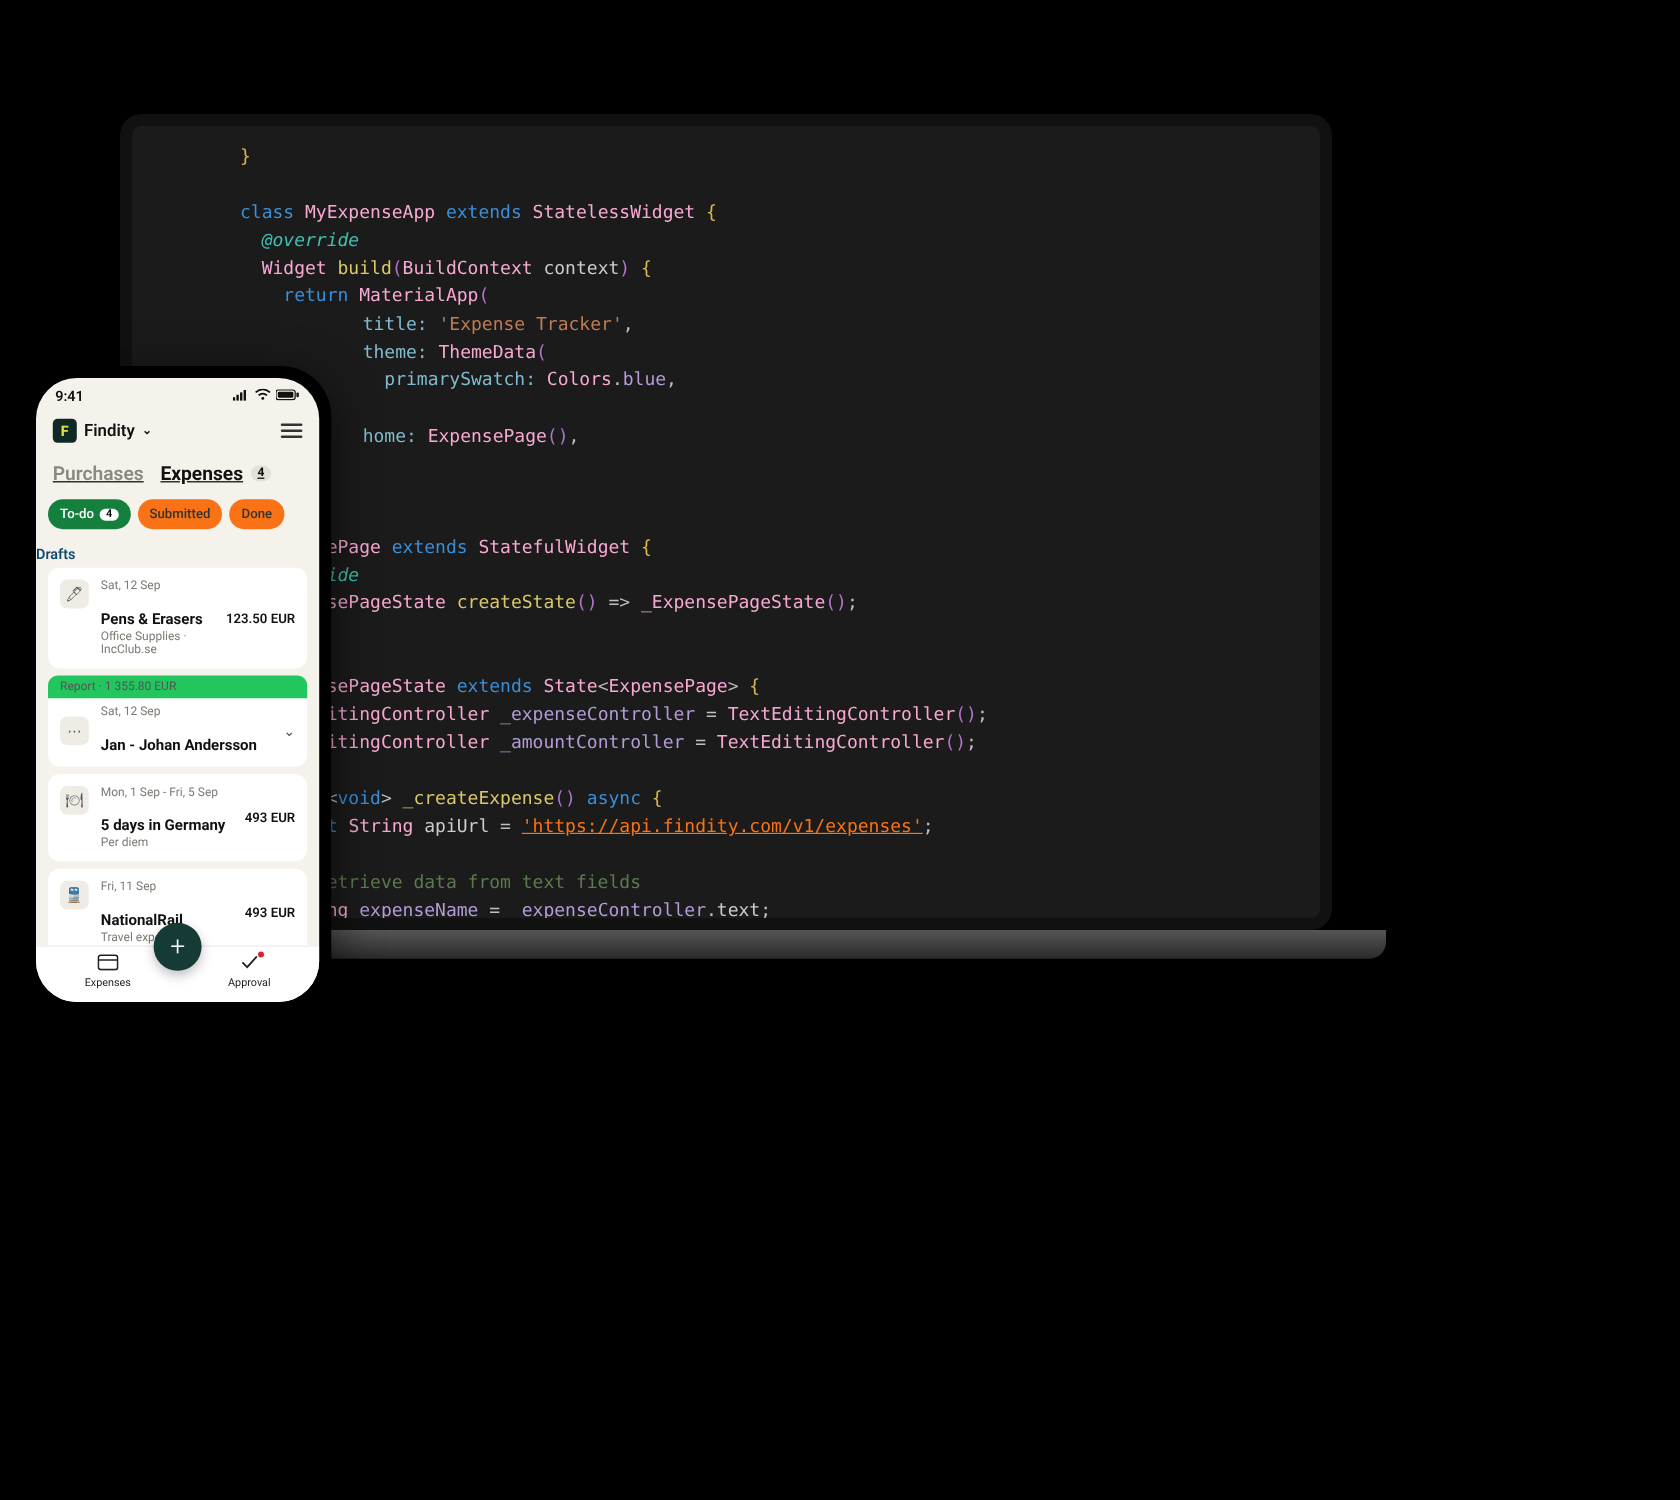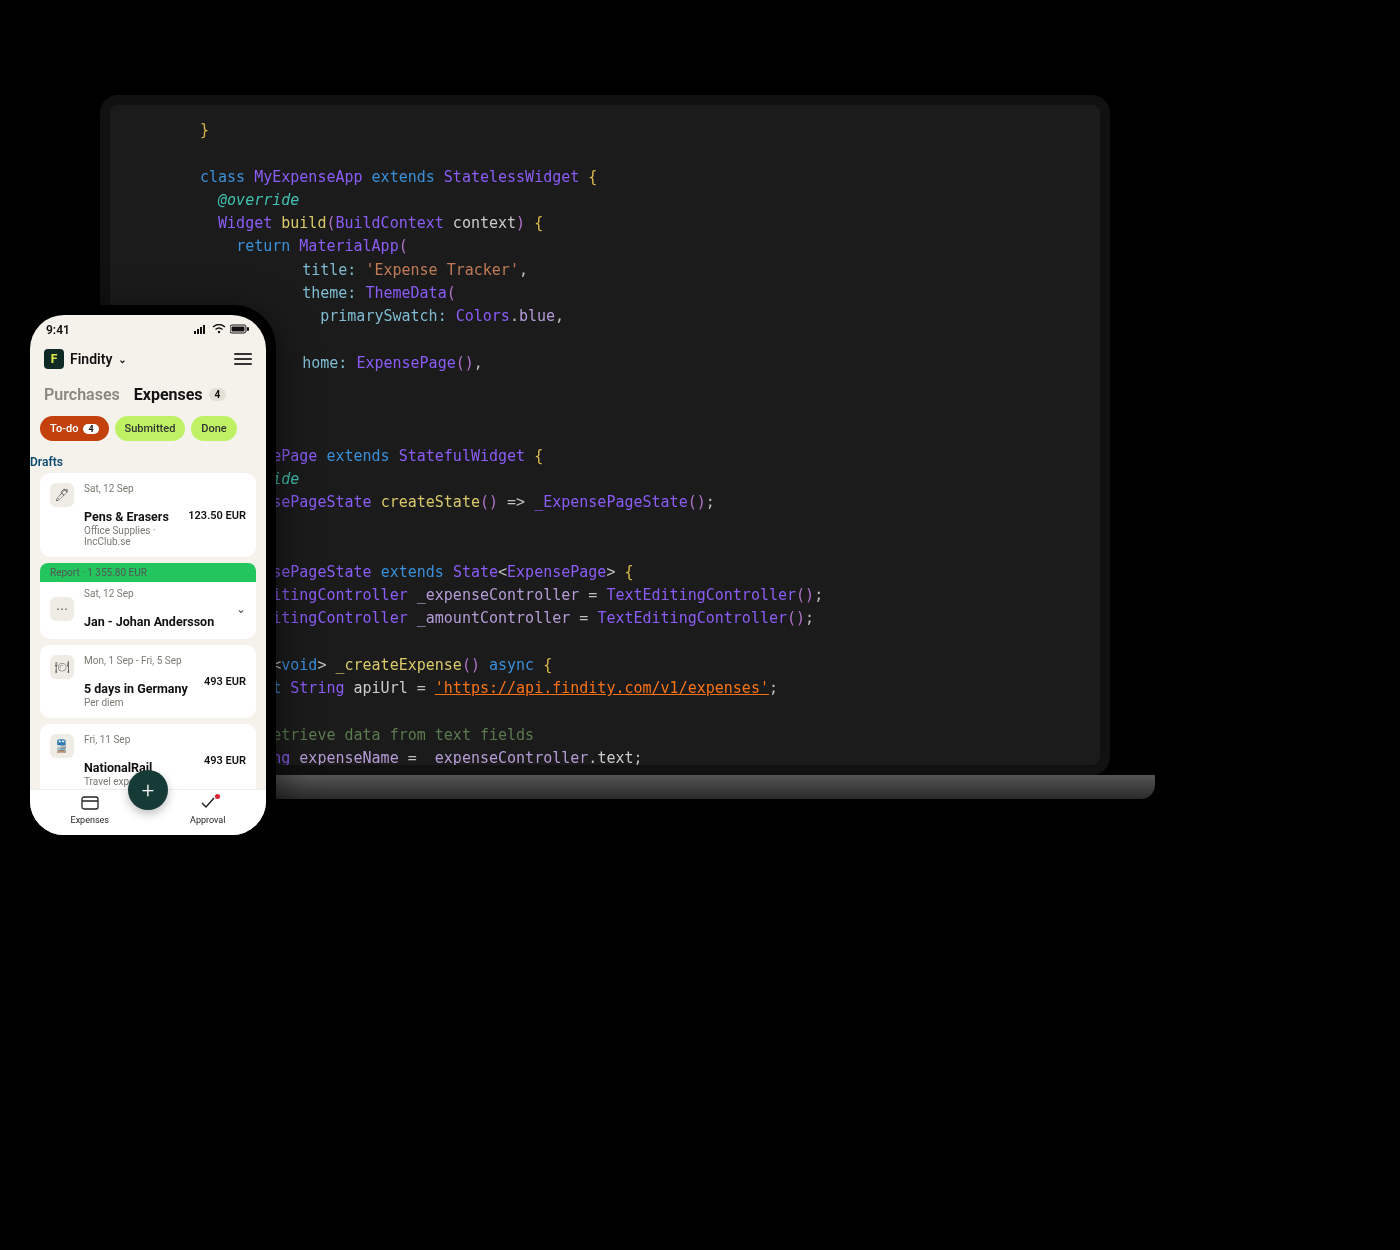--- a/index.html
+++ b/index.html
@@ -36,21 +36,21 @@
   .laptop-base {
     width: 1100px;
     height: 24px;
     margin-left: -45px;
     background: linear-gradient(#555, #2a2a2a);
     border-bottom-left-radius: 14px;
     border-bottom-right-radius: 14px;
   }
   .code { white-space: pre; padding-left: 80px; }
   .kw   { color: #3a8fd9; }    
-  .type { color: #8b5cf6; }    
+  .type { color: #f9a8d4; }    
   .fn   { color: #d9c96a; }    
   .name { color: #b59cd8; }    
   .prop { color: #7fbcd2; margin-left: 48px; }    
   .ovr  { color: #3fc0b0; font-style: italic; } 
   .str  { color: #c07b56; }
   .url  { color: #f97316; text-decoration: underline; }
   .punc { color: #bfbfbf; }
   .curly{ color: #d9b94e; }
   .paren{ color: #b073c9; }
   .cmnt { color: #5c7a4f; }
@@ -118,38 +118,39 @@
   .chev { font-size: 10px; }
   .hamburger { width:18px; display:flex; flex-direction:column; gap:3px; }
   .hamburger span { height:2px; background:#333; border-radius:1px; }
 
   
   .tabs {
     display: flex;
     gap: 14px;
     padding: 10px 14px 4px;
     font-size: 16px;
+    text-decoration: underline;
   }
   .tab { color:#8a887f; font-weight:600; display:flex; align-items:center; gap:6px; }
   .tab.active { color:#111; font-weight:700; }
   .tab-badge {
     background:#e3e0d8; color:#111;
     font-size:10px; font-weight:700;
     border-radius:8px; padding:1px 6px;
   }
 
   
   .chips { display:flex; gap:6px; padding:8px 10px; }
   .chip {
-    background:#bef264; color:#333;
+    background:#f97316; color:#333;
     font-size:11px; font-weight:500;
     padding:6px 10px; border-radius:14px;
     display:flex; align-items:center; gap:5px;
   }
-  .chip.active { background:#c2410c; color:#fff; }
+  .chip.active { background:#15803d; color:#fff; }
   .chip-badge {
     background:#fff; color:#111;
     font-size:9px; font-weight:700;
     border-radius:8px; padding:0 5px;
   }
 
   
   .section-title {
     font-size:12px; font-weight:600; color:#0c4a6e;
     padding:6px 0 4px;

